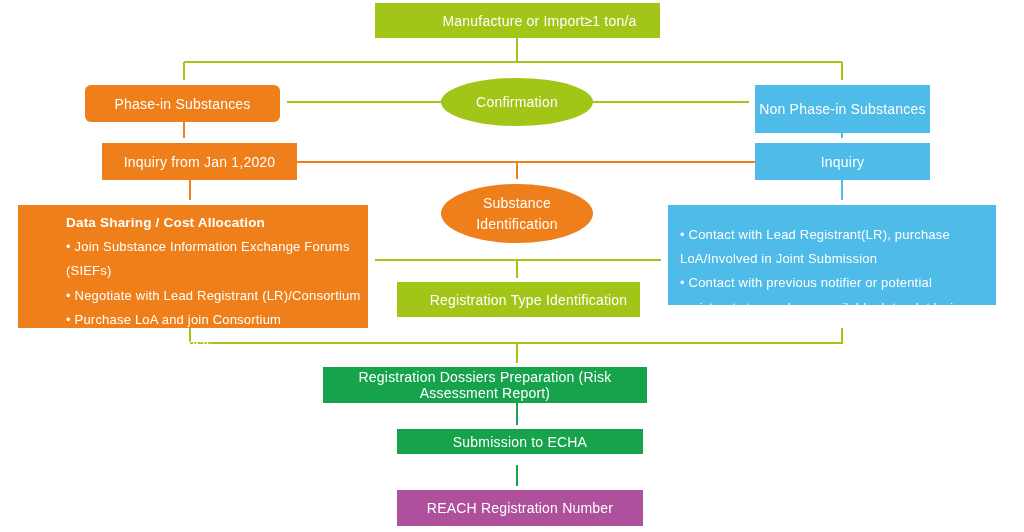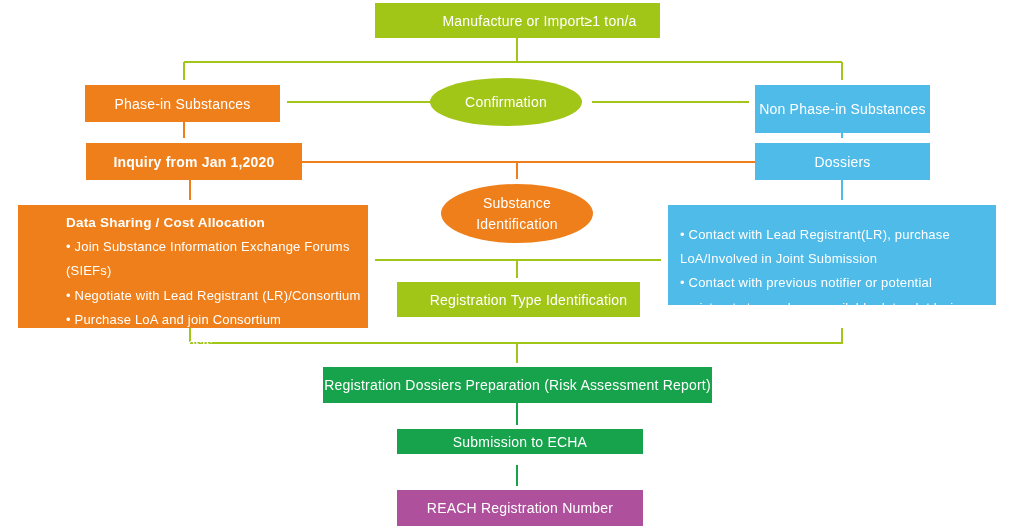--- a/index.html
+++ b/index.html
@@ -74,46 +74,46 @@
 
     <path class="s-green" d="M190,328 V343 H842 V328"></path>
     <path class="s-green" d="M517,343 V363" marker-end="url(#mg)"></path>
 
     <path class="s-dgreen" d="M517,403 V425" marker-end="url(#md)"></path>
     <path class="s-dgreen" d="M517,465 V486" marker-end="url(#md)"></path>
   </svg>
 
   <div class="node green" style="left:375px;top:3px;width:285px;height:35px;padding-left:44px;">Manufacture or Import≥1 ton/a</div>
 
-  <div class="node orange" style="left:85px;top:85px;width:195px;height:37px;">Phase-in Substances</div>
+  <div class="node orange" style="left:85px;top:85px;width:195px;height:37px;border-radius:6px;">Phase-in Substances</div>
 
-  <div class="node green ellipse" style="left:430px;top:78px;width:152px;height:48px;">Confirmation</div>
+  <div class="node green ellipse" style="left:441px;top:78px;width:152px;height:48px;">Confirmation</div>
 
   <div class="node blue" style="left:755px;top:85px;width:175px;height:48px;">Non Phase-in Substances</div>
 
-  <div class="node orange" style="left:86px;top:143px;width:216px;height:37px;font-weight:bold;">Inquiry from Jan 1,2020</div>
+  <div class="node orange" style="left:102px;top:143px;width:195px;height:37px;">Inquiry from Jan 1,2020</div>
 
-  <div class="node blue" style="left:755px;top:143px;width:175px;height:37px;">Dossiers</div>
+  <div class="node blue" style="left:755px;top:143px;width:175px;height:37px;">Inquiry</div>
 
   <div class="node orange ellipse" style="left:441px;top:184px;width:152px;height:59px;">Substance Identification</div>
 
   <div class="bigbox orange" style="left:18px;top:205px;width:350px;height:123px;padding-left:48px;">
     <div class="bb-title">Data Sharing / Cost Allocation</div>
     <div>• Join Substance Information Exchange Forums (SIEFs)</div>
     <div>• Negotiate with Lead Registrant (LR)/Consortium</div>
     <div>• Purchase LoA and join Consortium</div>
     <div>• Proceed with new tests</div>
   </div>
 
   <div class="bigbox blue" style="left:668px;top:205px;width:328px;height:100px;padding-top:18px;">
     <div>• Contact with Lead Registrant(LR), purchase LoA/Involved in Joint Submission</div>
     <div>• Contact with previous notifier or potential registrants to purchase available data, dat lysis, proceed with new tests</div>
   </div>
 
   <div class="node green" style="left:397px;top:282px;width:243px;height:35px;padding-left:20px;">Registration Type Identification</div>
 
-  <div class="node dgreen" style="left:323px;top:367px;width:389px;height:36px;">Registration Dossiers Preparation (Risk Assessment Report)</div>
+  <div class="node dgreen" style="left:323px;top:367px;width:324px;height:36px;">Registration Dossiers Preparation (Risk Assessment Report)</div>
 
   <div class="node dgreen" style="left:397px;top:429px;width:246px;height:25px;">Submission to ECHA</div>
 
   <div class="node purple" style="left:397px;top:490px;width:246px;height:36px;">REACH Registration Number</div>
 
 </div>
 
 </body></html>

